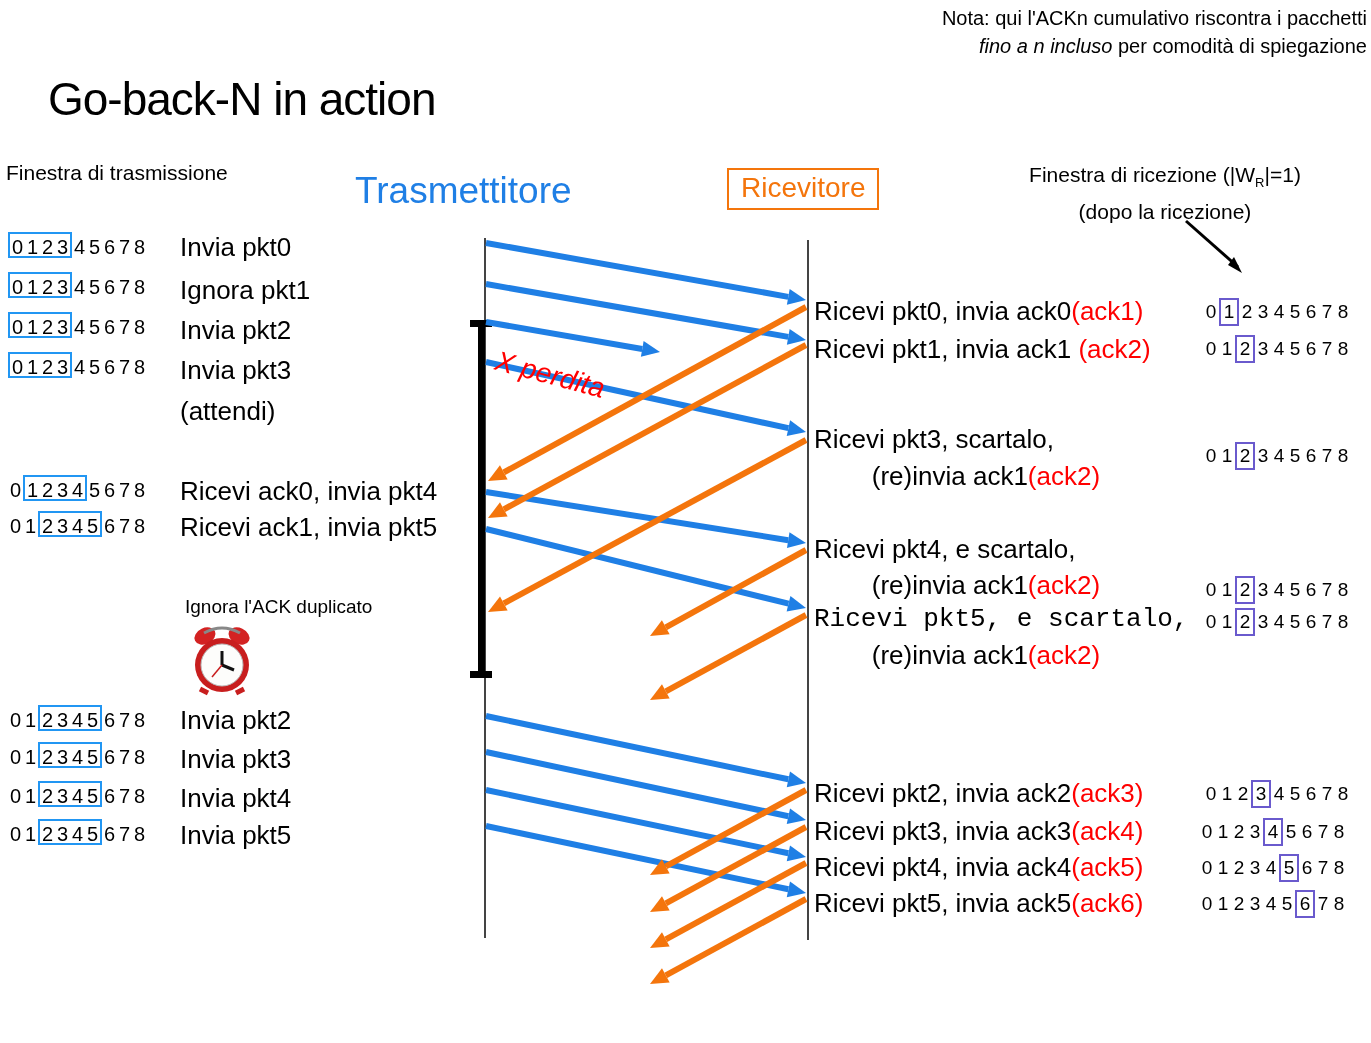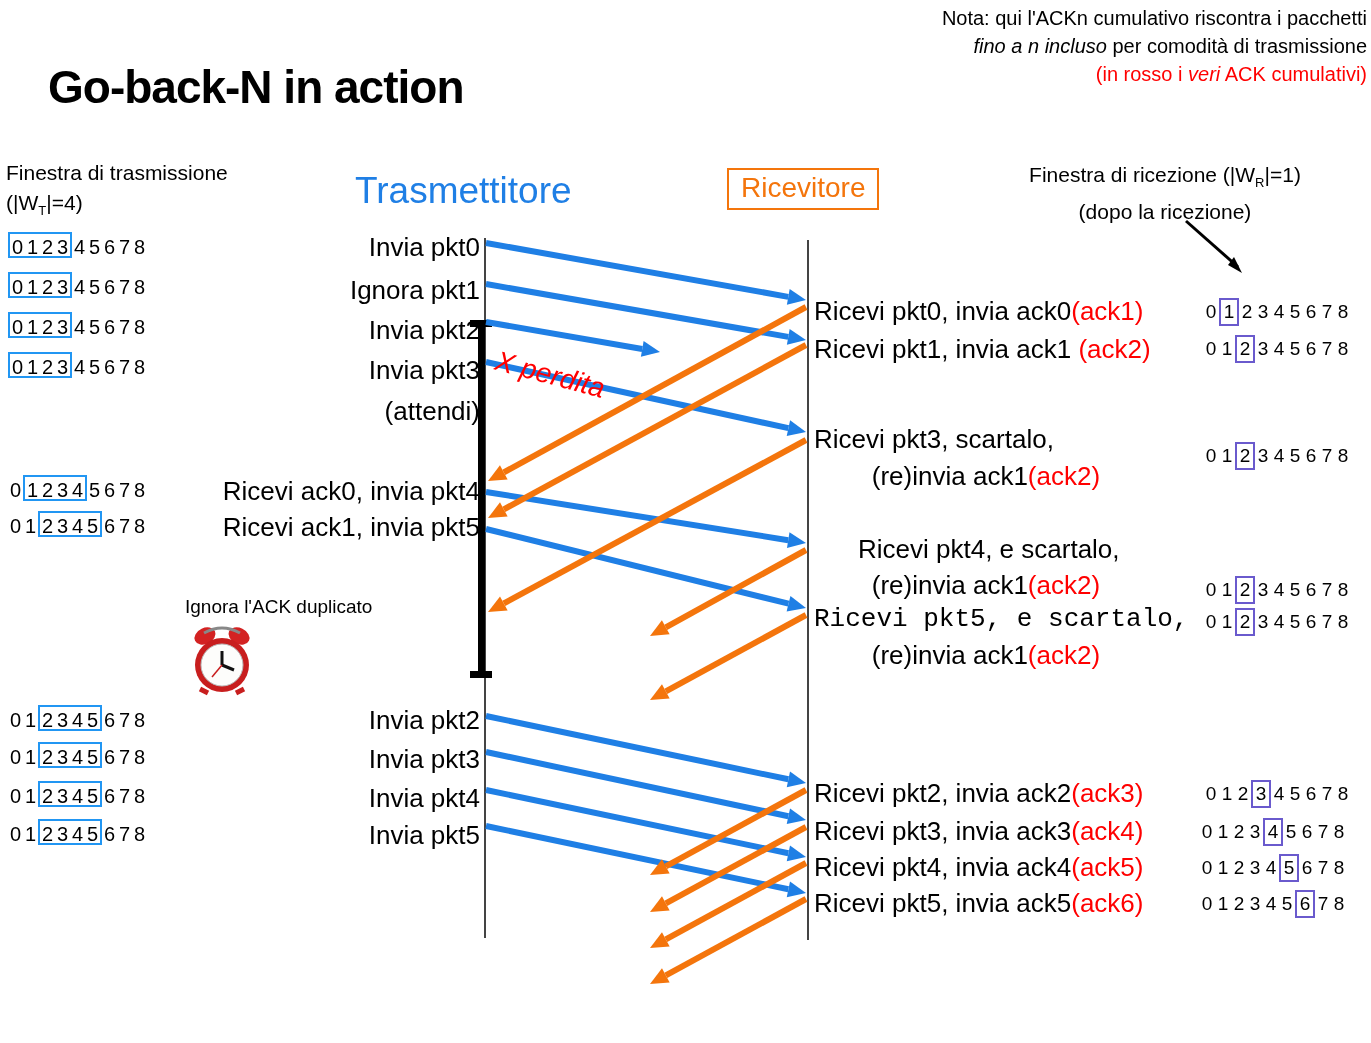--- a/index.html
+++ b/index.html
@@ -1,31 +1,31 @@
 <!DOCTYPE html>
 <html><head>
 <meta charset="utf-8">
 <style>
   html,body{margin:0;padding:0;background:#fff;}
   body{width:1371px;height:1043px;position:relative;overflow:hidden;
        font-family:"Liberation Sans","DejaVu Sans",sans-serif;color:#000;}
   .abs{position:absolute;}
   
-  #page-title{left:48px;top:60px;font-size:46px;font-weight:bold;letter-spacing:-1px;white-space:nowrap;}
+  #page-title{left:48px;top:72px;font-size:46px;font-weight:normal;letter-spacing:-1px;white-space:nowrap;}
   
   #note{right:4px;top:4px;width:600px;text-align:right;font-size:20px;line-height:28px;}
   #note .red{color:#ff0000;}
   #note i{font-style:italic;}
   
   #tx-win-head{left:6px;top:158px;font-size:21px;line-height:30px;width:330px;}
   #tx-label{left:355px;top:170px;font-size:37px;color:#1f7fe5;}
   #rx-label{left:727px;top:168px;font-size:28px;color:#f4750c;border:2px solid #f4750c;padding:2px 12px 4px 12px;}
   #rx-win-head{left:960px;top:160px;width:410px;text-align:center;font-size:21px;line-height:29px;}
   
-  .sendtxt{font-size:26px;text-align:right;width:300px;left:180px;}
+  .sendtxt{font-size:26px;width:300px;left:180px;}
   .recvtxt{font-size:26px;left:814px;white-space:nowrap;}
   .recvtxt .red{color:#ff0000;}
   
   .win{font-size:20px;letter-spacing:0;white-space:nowrap;line-height:20px;}
   .win span{display:inline-block;width:15px;text-align:center;}
   .win .box{border:2px solid #2196f3;height:26px;line-height:26px;margin:-2px 0;box-sizing:border-box;}
   .win.rx span{width:16px;font-size:19px;}
   .win.rx .box{border:2px solid #6a5acd;height:28px;line-height:24px;}
   
   #tl-tx{left:484px;top:238px;width:2px;height:700px;background:#444;}
@@ -43,32 +43,26 @@
   #rx-arrow{position:absolute;left:1180px;top:215px;width:90px;height:70px;}
 </style>
 </head>
 <body>
 
 <div class="abs" id="page-title">Go-back-N in action</div>
 
 <div class="abs" id="note">
   <div>Nota: qui l'ACKn cumulativo riscontra i pacchetti</div>
   <div>
-    <i>fino a n incluso</i><span> per comodità di trasmissione</span>
-  </div>
-  <div class="red">
-    <span>(in rosso i </span><i>veri</i><span> ACK cumulativi)</span>
+    <i>fino a n incluso</i><span> per comodità di spiegazione</span>
   </div>
 </div>
 
 <div class="abs" id="tx-win-head">
   <div>Finestra di trasmissione</div>
-  <div>
-    <span>(|W</span><sub style="font-size:13px">T</sub><span>|=4)</span>
-  </div>
 </div>
 
 <div class="abs" id="tx-label">Trasmettitore</div>
 <div class="abs" id="rx-label">Ricevitore</div>
 
 <div class="abs" id="rx-win-head">
   <div>
     <span>Finestra di ricezione (|W</span><sub style="font-size:13px">R</sub><span>|=1)</span>
   </div>
   <div>(dopo la ricezione)</div>
@@ -149,21 +143,21 @@
     <div class="win abs" style="left: 8px; top: 707px;"><span>0</span><span>1</span><span class="box" style="width: auto;"><span>2</span><span>3</span><span>4</span><span>5</span></span><span>6</span><span>7</span><span>8</span></div>
     <div class="win abs" style="left: 8px; top: 744px;"><span>0</span><span>1</span><span class="box" style="width: auto;"><span>2</span><span>3</span><span>4</span><span>5</span></span><span>6</span><span>7</span><span>8</span></div>
     <div class="win abs" style="left: 8px; top: 783px;"><span>0</span><span>1</span><span class="box" style="width: auto;"><span>2</span><span>3</span><span>4</span><span>5</span></span><span>6</span><span>7</span><span>8</span></div>
     <div class="win abs" style="left: 8px; top: 821px;"><span>0</span><span>1</span><span class="box" style="width: auto;"><span>2</span><span>3</span><span>4</span><span>5</span></span><span>6</span><span>7</span><span>8</span></div>
   </div>
 <div id="receiver-rows">
     <div class="abs recvtxt" style="top: 296px;"><span style="white-space: pre; text-align: center;">Ricevi pkt0, invia ack0</span><span class="red">(ack1)</span></div>
     <div class="abs recvtxt" style="top: 334px;"><span style="white-space: pre;">Ricevi pkt1, invia ack1 </span><span class="red">(ack2)</span></div>
     <div class="abs recvtxt" style="top: 424px;"><span style="white-space: pre;">Ricevi pkt3, scartalo,</span></div>
     <div class="abs recvtxt" style="top: 461px;"><span style="white-space: pre;">        (re)invia ack1</span><span class="red">(ack2)</span></div>
-    <div class="abs recvtxt" style="top: 534px; margin-left: 44px;"><span style="white-space: pre;">Ricevi pkt4, e scartalo,</span></div>
+    <div class="abs recvtxt" style="top: 534px;"><span style="white-space: pre;">Ricevi pkt4, e scartalo,</span></div>
     <div class="abs recvtxt" style="top: 570px;"><span style="white-space: pre;">        (re)invia ack1</span><span class="red">(ack2)</span></div>
     <div class="abs recvtxt" style="top: 604px; font-family: Liberation Mono, monospace;"><span style="white-space: pre;">Ricevi pkt5, e scartalo,</span></div>
     <div class="abs recvtxt" style="top: 640px;"><span style="white-space: pre;">        (re)invia ack1</span><span class="red">(ack2)</span></div>
     <div class="abs recvtxt" style="top: 778px;"><span style="white-space: pre;">Ricevi pkt2, invia ack2</span><span class="red">(ack3)</span></div>
     <div class="abs recvtxt" style="top: 816px;"><span style="white-space: pre;">Ricevi pkt3, invia ack3</span><span class="red">(ack4)</span></div>
     <div class="abs recvtxt" style="top: 852px;"><span style="white-space: pre;">Ricevi pkt4, invia ack4</span><span class="red">(ack5)</span></div>
     <div class="abs recvtxt" style="top: 888px;"><span style="white-space: pre;">Ricevi pkt5, invia ack5</span><span class="red">(ack6)</span></div>
   </div>
 <div id="receiver-windows">
     <div class="win rx abs" style="left: 1203px; top: 300px;"><span>0</span><span class="box" style="width: auto;"><span>1</span></span><span>2</span><span>3</span><span>4</span><span>5</span><span>6</span><span>7</span><span>8</span></div>

